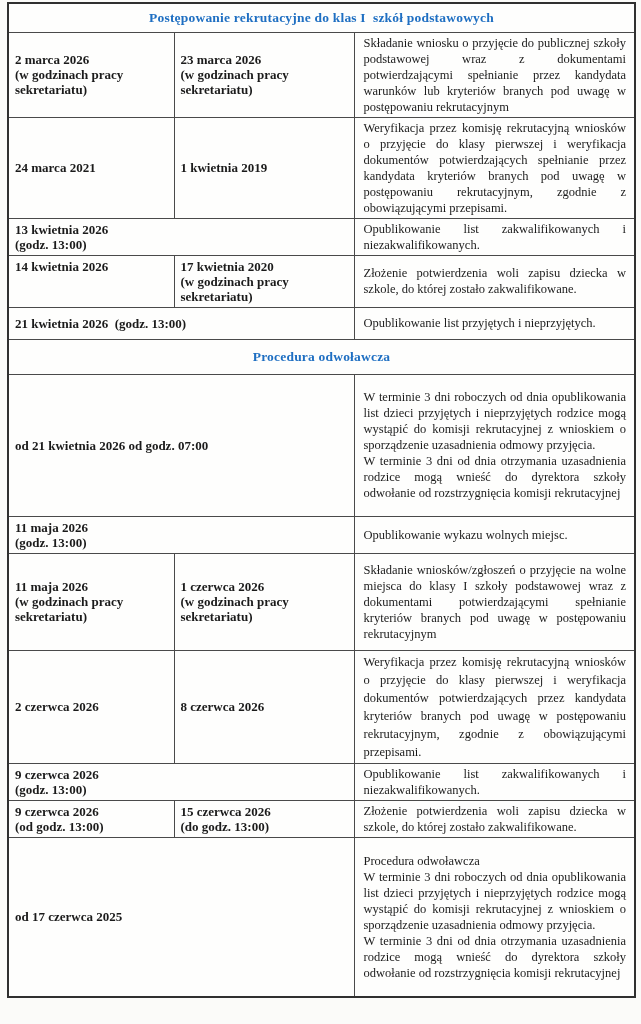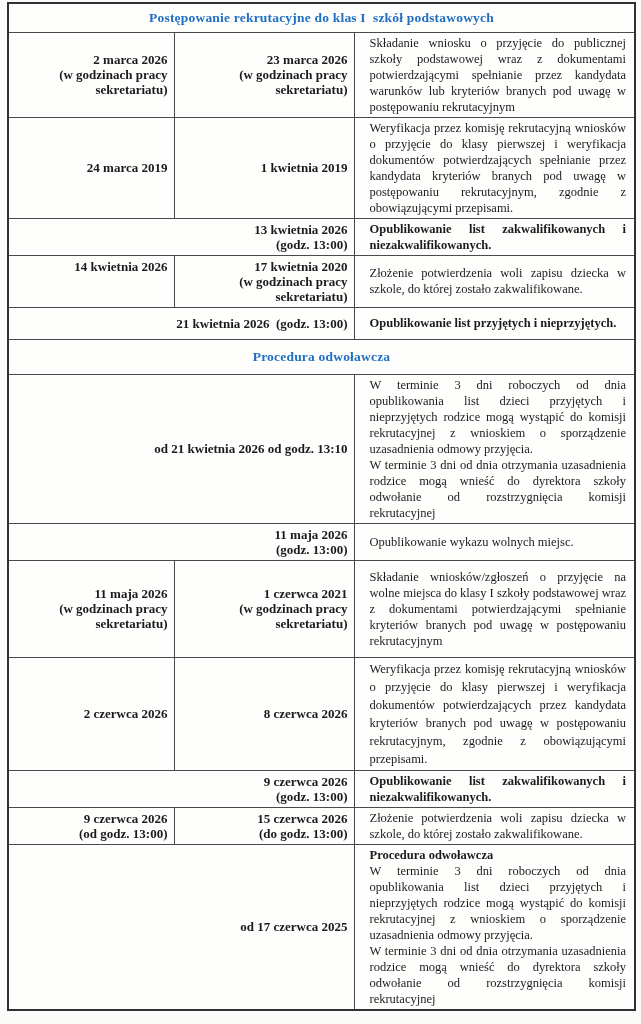--- a/index.html
+++ b/index.html
@@ -38,36 +38,36 @@
   td.section{
     text-align:center;
     color:var(--blue);
     font-weight:bold;
     font-size:13.5px;
     letter-spacing:.2px;
     padding:4px 6px;
   }
   td.date{
     font-weight:bold;
-    text-align:right;
+    text-align:left;
     white-space:pre-line;
     font-size:13px;
     line-height:15px;
     padding:3px 6px;
   }
   td.date.vtop{vertical-align:top;}
   td.desc{
     font-size:12.5px;
     line-height:16px;
     text-align:justify;
-    padding:2px 8px 2px 15px;
+    padding:2px 8px 2px 9px;
   }
   td.desc.loose{line-height:18px;}
   .para{margin:0;}
-  .para.b{font-weight:bold;}
+  .para.b{font-weight:normal;}
   .para.hd{text-align:left;}
 </style>
 </head>
 <body>
 
 <div class="page">
   <table class="schedule">
     <colgroup>
       <col class="c1">
         <col class="c2">
@@ -82,21 +82,21 @@
 (w godzinach pracy
 sekretariatu)</td>
           <td class="date">23 marca 2026
 (w godzinach pracy
 sekretariatu)</td>
           <td class="desc">
             <div class="para">Składanie wniosku o przyjęcie do publicznej szkoły podstawowej wraz z dokumentami potwierdzającymi spełnianie przez kandydata warunków lub kryteriów branych pod uwagę w postępowaniu rekrutacyjnym</div>
           </td>
         </tr>
         <tr style="height: 95px;">
-          <td class="date">24 marca 2019</td>
+          <td class="date">24 marca 2021</td>
           <td class="date">1 kwietnia 2019</td>
           <td class="desc">
             <div class="para">Weryfikacja przez komisję rekrutacyjną wniosków o przyjęcie do klasy pierwszej i weryfikacja dokumentów potwierdzających spełnianie przez kandydata kryteriów branych pod uwagę w postępowaniu rekrutacyjnym, zgodnie z obowiązującymi przepisami.</div>
           </td>
         </tr>
         <tr style="height: 34px;">
           <td colspan="2" class="date">13 kwietnia 2026
 (godz. 13:00)</td>
           <td class="desc">
             <div class="para b">Opublikowanie list zakwalifikowanych i niezakwalifikowanych.</div>
@@ -114,38 +114,38 @@
         <tr style="height: 32px;">
           <td colspan="2" class="date">21 kwietnia 2026&nbsp; (godz. 13:00)</td>
           <td class="desc">
             <div class="para b">Opublikowanie list przyjętych i nieprzyjętych.</div>
           </td>
         </tr>
         <tr style="height: 35px;">
           <td colspan="3" class="section">Procedura odwoławcza</td>
         </tr>
         <tr style="height: 142px;">
-          <td colspan="2" class="date">od 21 kwietnia 2026 od godz. 13:10</td>
+          <td colspan="2" class="date">od 21 kwietnia 2026 od godz. 07:00</td>
           <td class="desc">
             <div class="para">W terminie 3 dni roboczych od dnia opublikowania list dzieci przyjętych i nieprzyjętych rodzice mogą wystąpić do komisji rekrutacyjnej z wnioskiem o sporządzenie uzasadnienia odmowy przyjęcia.</div>
             <div class="para">W terminie 3 dni od dnia otrzymania uzasadnienia rodzice mogą wnieść do dyrektora szkoły odwołanie od rozstrzygnięcia komisji rekrutacyjnej</div>
           </td>
         </tr>
         <tr style="height: 35px;">
           <td colspan="2" class="date">11 maja 2026
 (godz. 13:00)</td>
           <td class="desc">
             <div class="para">Opublikowanie wykazu wolnych miejsc.</div>
           </td>
         </tr>
         <tr style="height: 97px;">
           <td class="date">11 maja 2026
 (w godzinach pracy
 sekretariatu)</td>
-          <td class="date">1 czerwca 2021
+          <td class="date">1 czerwca 2026
 (w godzinach pracy
 sekretariatu)</td>
           <td class="desc">
             <div class="para">Składanie wniosków/zgłoszeń o&nbsp;przyjęcie na wolne miejsca do klasy I szkoły podstawowej wraz z dokumentami potwierdzającymi spełnianie kryteriów branych pod uwagę w postępowaniu rekrutacyjnym</div>
           </td>
         </tr>
         <tr style="height: 110px;">
           <td class="date">2 czerwca 2026</td>
           <td class="date">8 czerwca 2026</td>
           <td class="desc loose">

